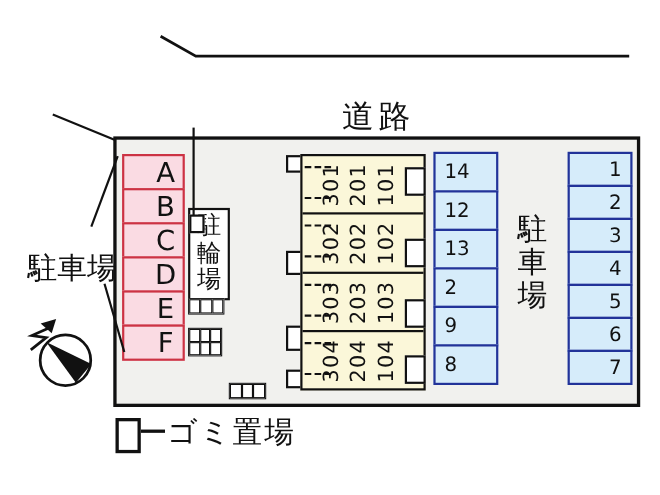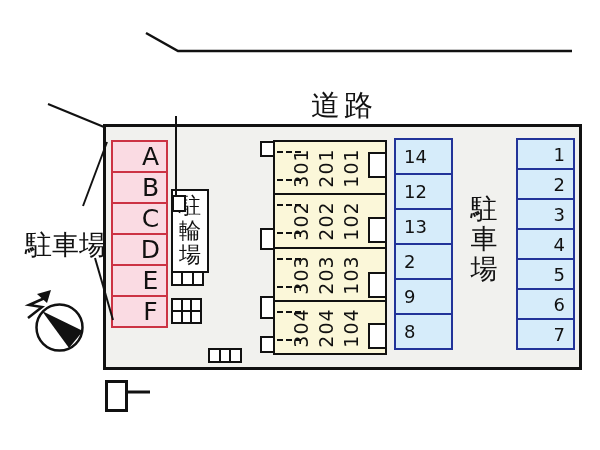--- a/index.html
+++ b/index.html
@@ -191,20 +191,21 @@
       </div>
     <div class="bluecell">
         <span>6</span>
       </div>
     <div class="bluecell">
         <span>7</span>
       </div>
   </div>
 
   <div class="abs garbagebox"></div>
+  <div class="lbl" style="left:152px;top:380px;font-size:27px;letter-spacing:2px;">ゴミ置場</div>
 
   <svg class="overlay" width="600" height="450" viewBox="0 0 600 450">
     <polyline points="146,33 178,51 572,51" fill="none" stroke="#111" stroke-width="2.5"></polyline>
     <line x1="48" y1="104" x2="104" y2="127" stroke="#111" stroke-width="2"></line>
     <line x1="107" y1="142" x2="83" y2="206" stroke="#111" stroke-width="2"></line>
     <line x1="95" y1="258" x2="113" y2="320" stroke="#111" stroke-width="2"></line>
     <line x1="176" y1="116" x2="176" y2="196" stroke="#111" stroke-width="2"></line>
     <line x1="128" y1="392" x2="150" y2="392" stroke="#111" stroke-width="3"></line>
     <g>
       <circle cx="59.5" cy="327.5" r="23" fill="#fff" stroke="#111" stroke-width="2.5"></circle>

